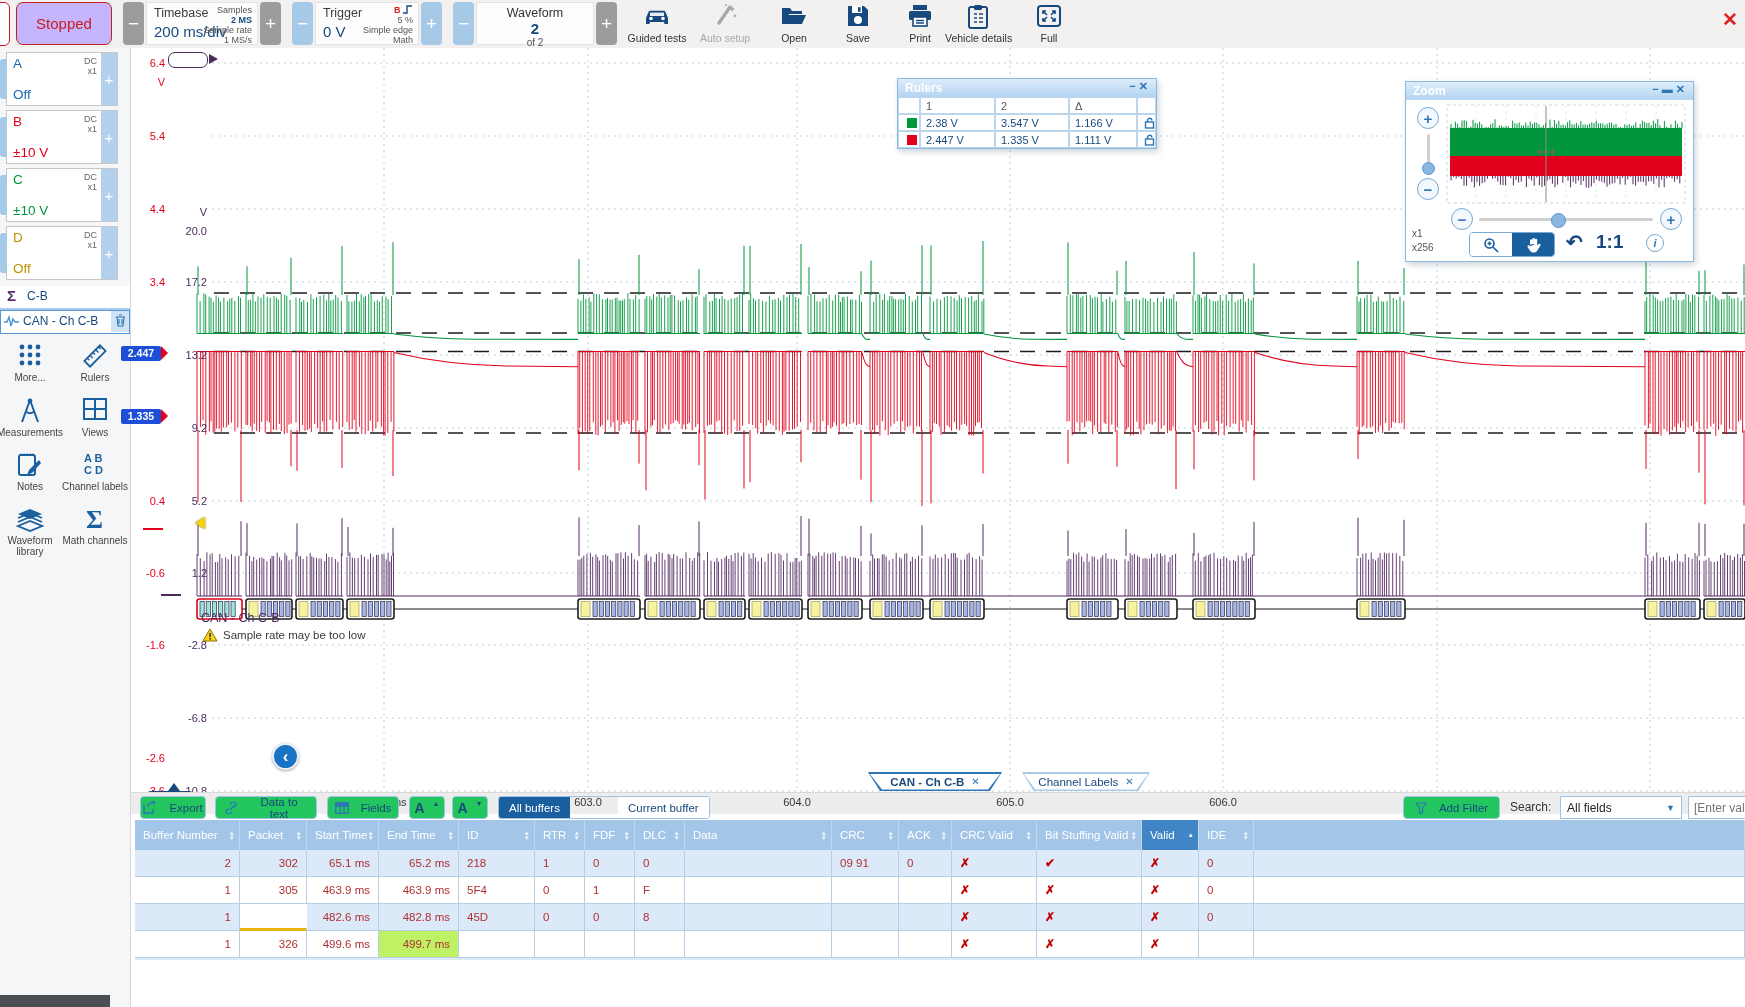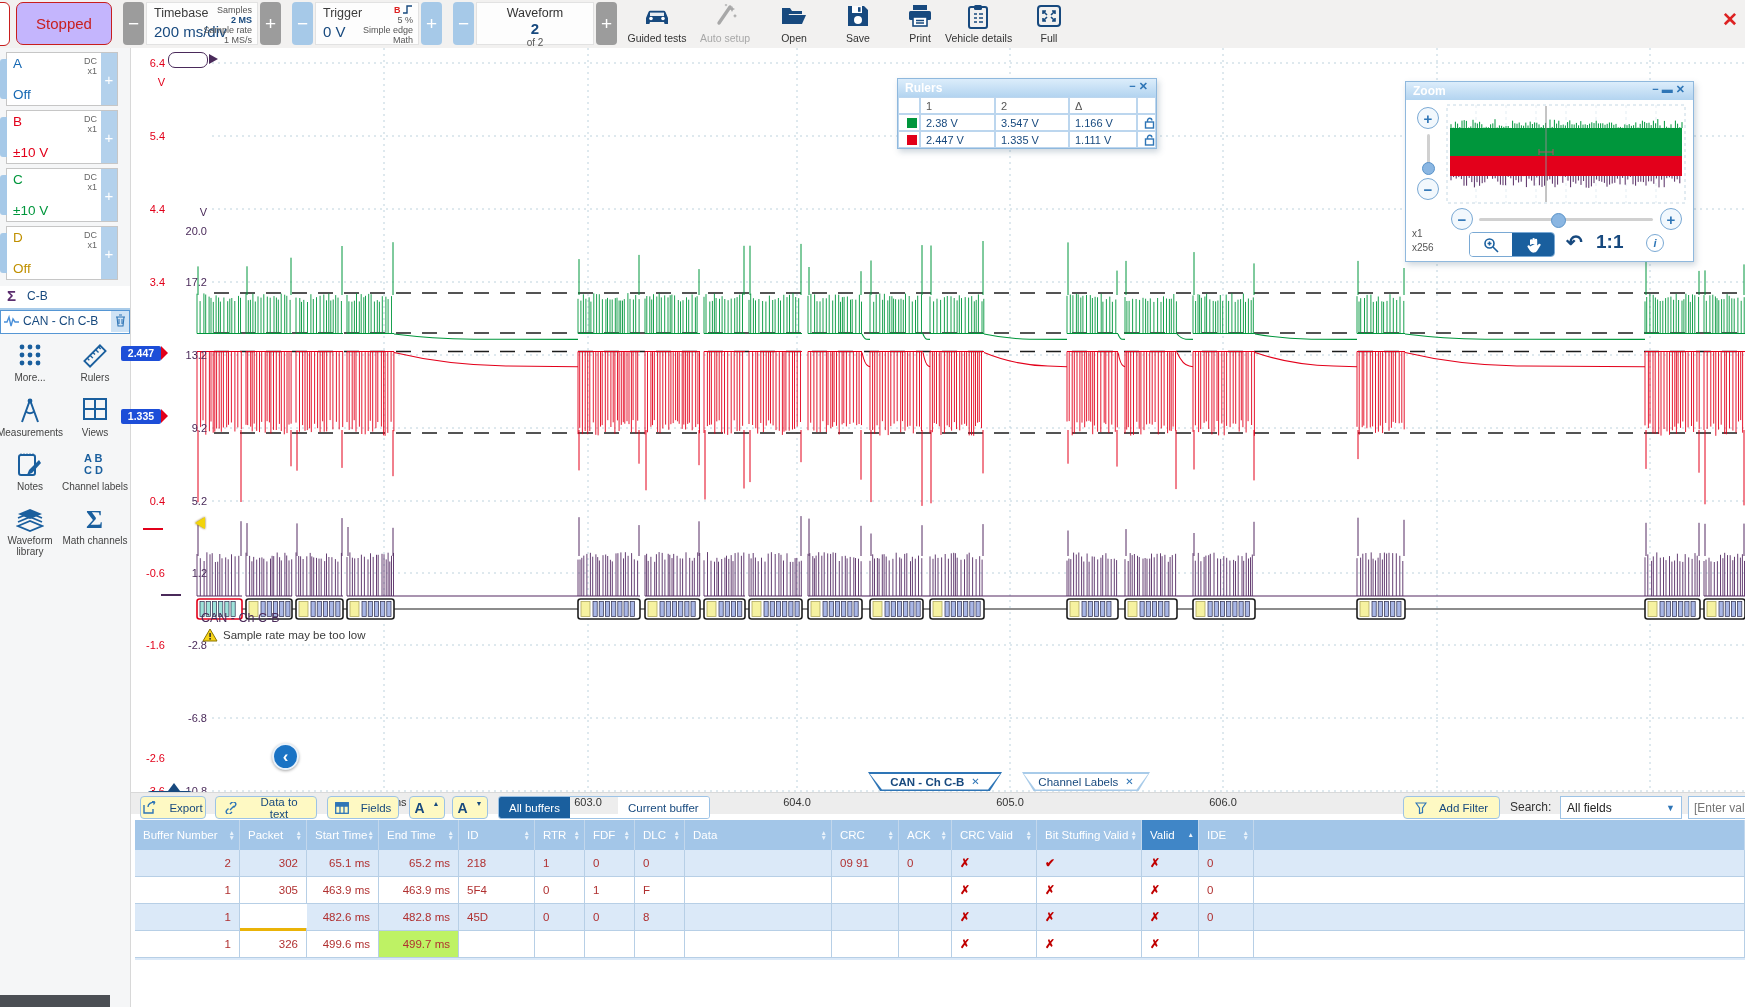--- a/index.html
+++ b/index.html
@@ -91,21 +91,21 @@
   .ratio{position:absolute;color:#17497e;font-weight:700;font-size:19px;}
   .infobtn{position:absolute;width:18px;height:18px;border-radius:50%;border:1.5px solid #7aa9d4;color:#2e75b6;background:#fff;
      font-size:11px;font-style:italic;font-weight:700;text-align:center;line-height:15px;box-sizing:border-box;padding:0;}
 
   
   .tab{position:absolute;top:772px;height:19px;}
   .tab .outer{position:absolute;inset:0;clip-path:polygon(0 0,100% 0,91% 100%,9% 100%);}
   .tab .inner{position:absolute;inset:1.5px;clip-path:polygon(0 0,100% 0,90.5% 100%,9.5% 100%);background:#fff;
      display:flex;align-items:center;justify-content:center;gap:7px;font-size:11.5px;color:#17497e;}
   .tab .x{color:#2e75b6;font-size:10px;}
-  .bbtn{position:absolute;top:796px;height:23px;background:#fef9c3;border:1.5px solid #9dc3e6;border-radius:4px;color:#17497e;
+  .bbtn{position:absolute;top:796px;height:23px;background:#22c55e;border:1.5px solid #9dc3e6;border-radius:4px;color:#17497e;
      font-size:11.5px;display:flex;align-items:center;justify-content:center;gap:12px;box-sizing:border-box;padding:0 8px;font-family:"Liberation Sans",sans-serif;}
   .bbtn .ic{color:#2e75b6;display:flex;}
   .bseg{position:absolute;top:796px;height:23px;display:flex;border:1.5px solid #9dc3e6;border-radius:3px;overflow:hidden;box-sizing:border-box;gap:48px;}
   .bseg .s{height:100%;display:flex;align-items:center;padding:0 10px;font-size:11.5px;background:#fff;color:#17497e;border:none;}
   .bseg .s.on{background:#1a5f9e;color:#fff;}
   .srch-lab{position:absolute;top:800px;font-size:12px;color:#333;}
   .sel{position:absolute;top:796px;height:23px;background:#fff;border:1.5px solid #9dc3e6;box-sizing:border-box;font-size:12px;color:#222;
      display:flex;align-items:center;justify-content:space-between;padding:0 6px;}
   .sel .car{color:#2e75b6;font-size:9px;}
   .vinput{position:absolute;top:796px;height:23px;border:1.5px solid #9dc3e6;box-sizing:border-box;font-size:12px;padding:0 5px;color:#333;

